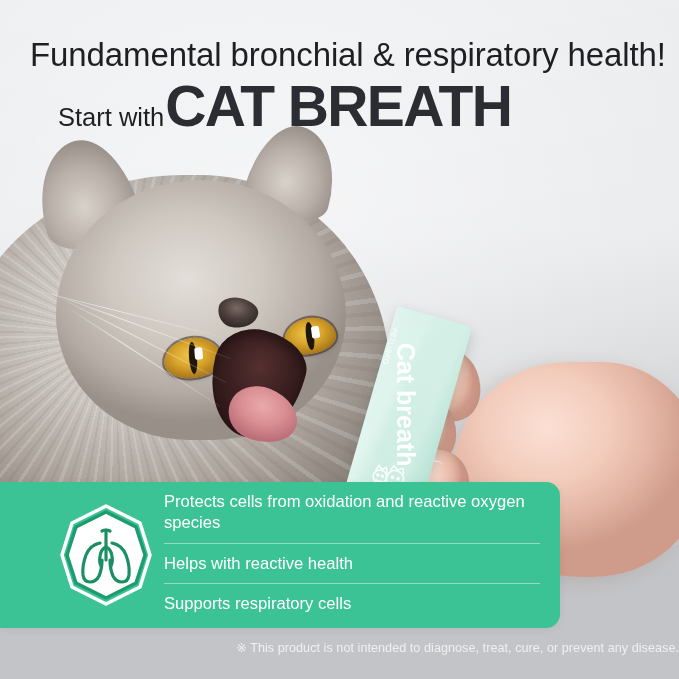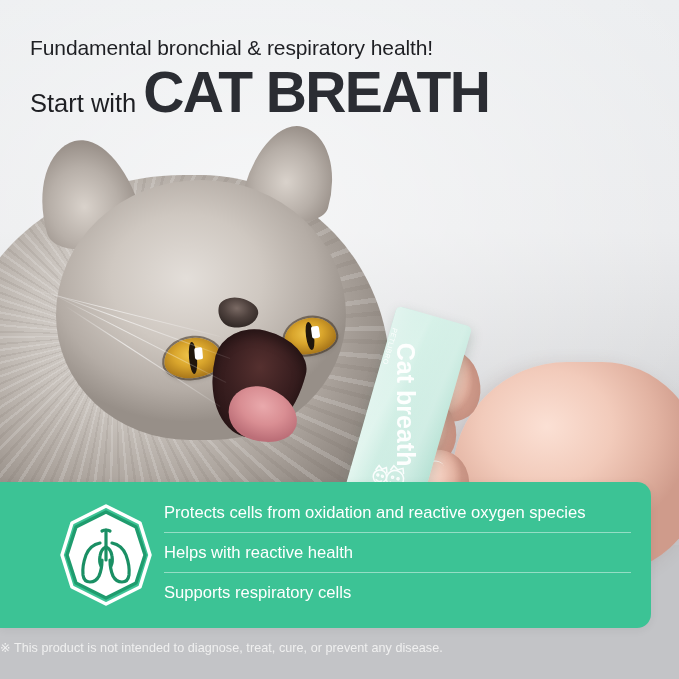--- a/index.html
+++ b/index.html
@@ -234,51 +234,52 @@
   }
 
   
   .headline {
     position: absolute;
     left: 30px;
     top: 36px;
     right: 16px;
   }
   .hl-line1 {
-    font-size: 21px;
+    font-size: 33px;
     color: #1e1f23;
     letter-spacing: -0.1px;
     line-height: 1.18;
     white-space: nowrap;
   }
   .hl-line2 {
     display: flex;
     align-items: baseline;
-    gap: 7px;
+    gap: 1px;
     margin-top: 2px;
     white-space: nowrap;
+    margin-left: 28px;
   }
   .hl-start {
     font-size: 25.5px;
     color: #1e1f23;
   }
   .hl-big {
     font-size: 57px;
     font-weight: bold;
     color: #2b2d33;
     letter-spacing: -1.6px;
     line-height: 1.02;
   }
 
   
   .panel {
     position: absolute;
     left: 0;
     top: 482px;
-    width: 651px;
+    width: 560px;
     height: 146px;
     background: #3cc395;
     border-radius: 0 14px 14px 0;
     display: flex;
     align-items: center;
     box-shadow: 0 2px 10px rgba(0,0,0,0.06);
   }
   .badge {
     width: 108px;
     min-width: 108px;
@@ -303,21 +304,21 @@
   .divider {
     height: 1px;
     background: rgba(255,255,255,0.45);
   }
 
   
   .disclaimer {
     position: absolute;
     left: 0; right: 0;
     top: 640px;
-    text-align: left;
+    text-align: right;
     font-size: 12.6px;
     color: #f0f0f0;
     letter-spacing: .05px;
   }
 </style>
 </head>
 <body>
 
 <div id="ad">
 

